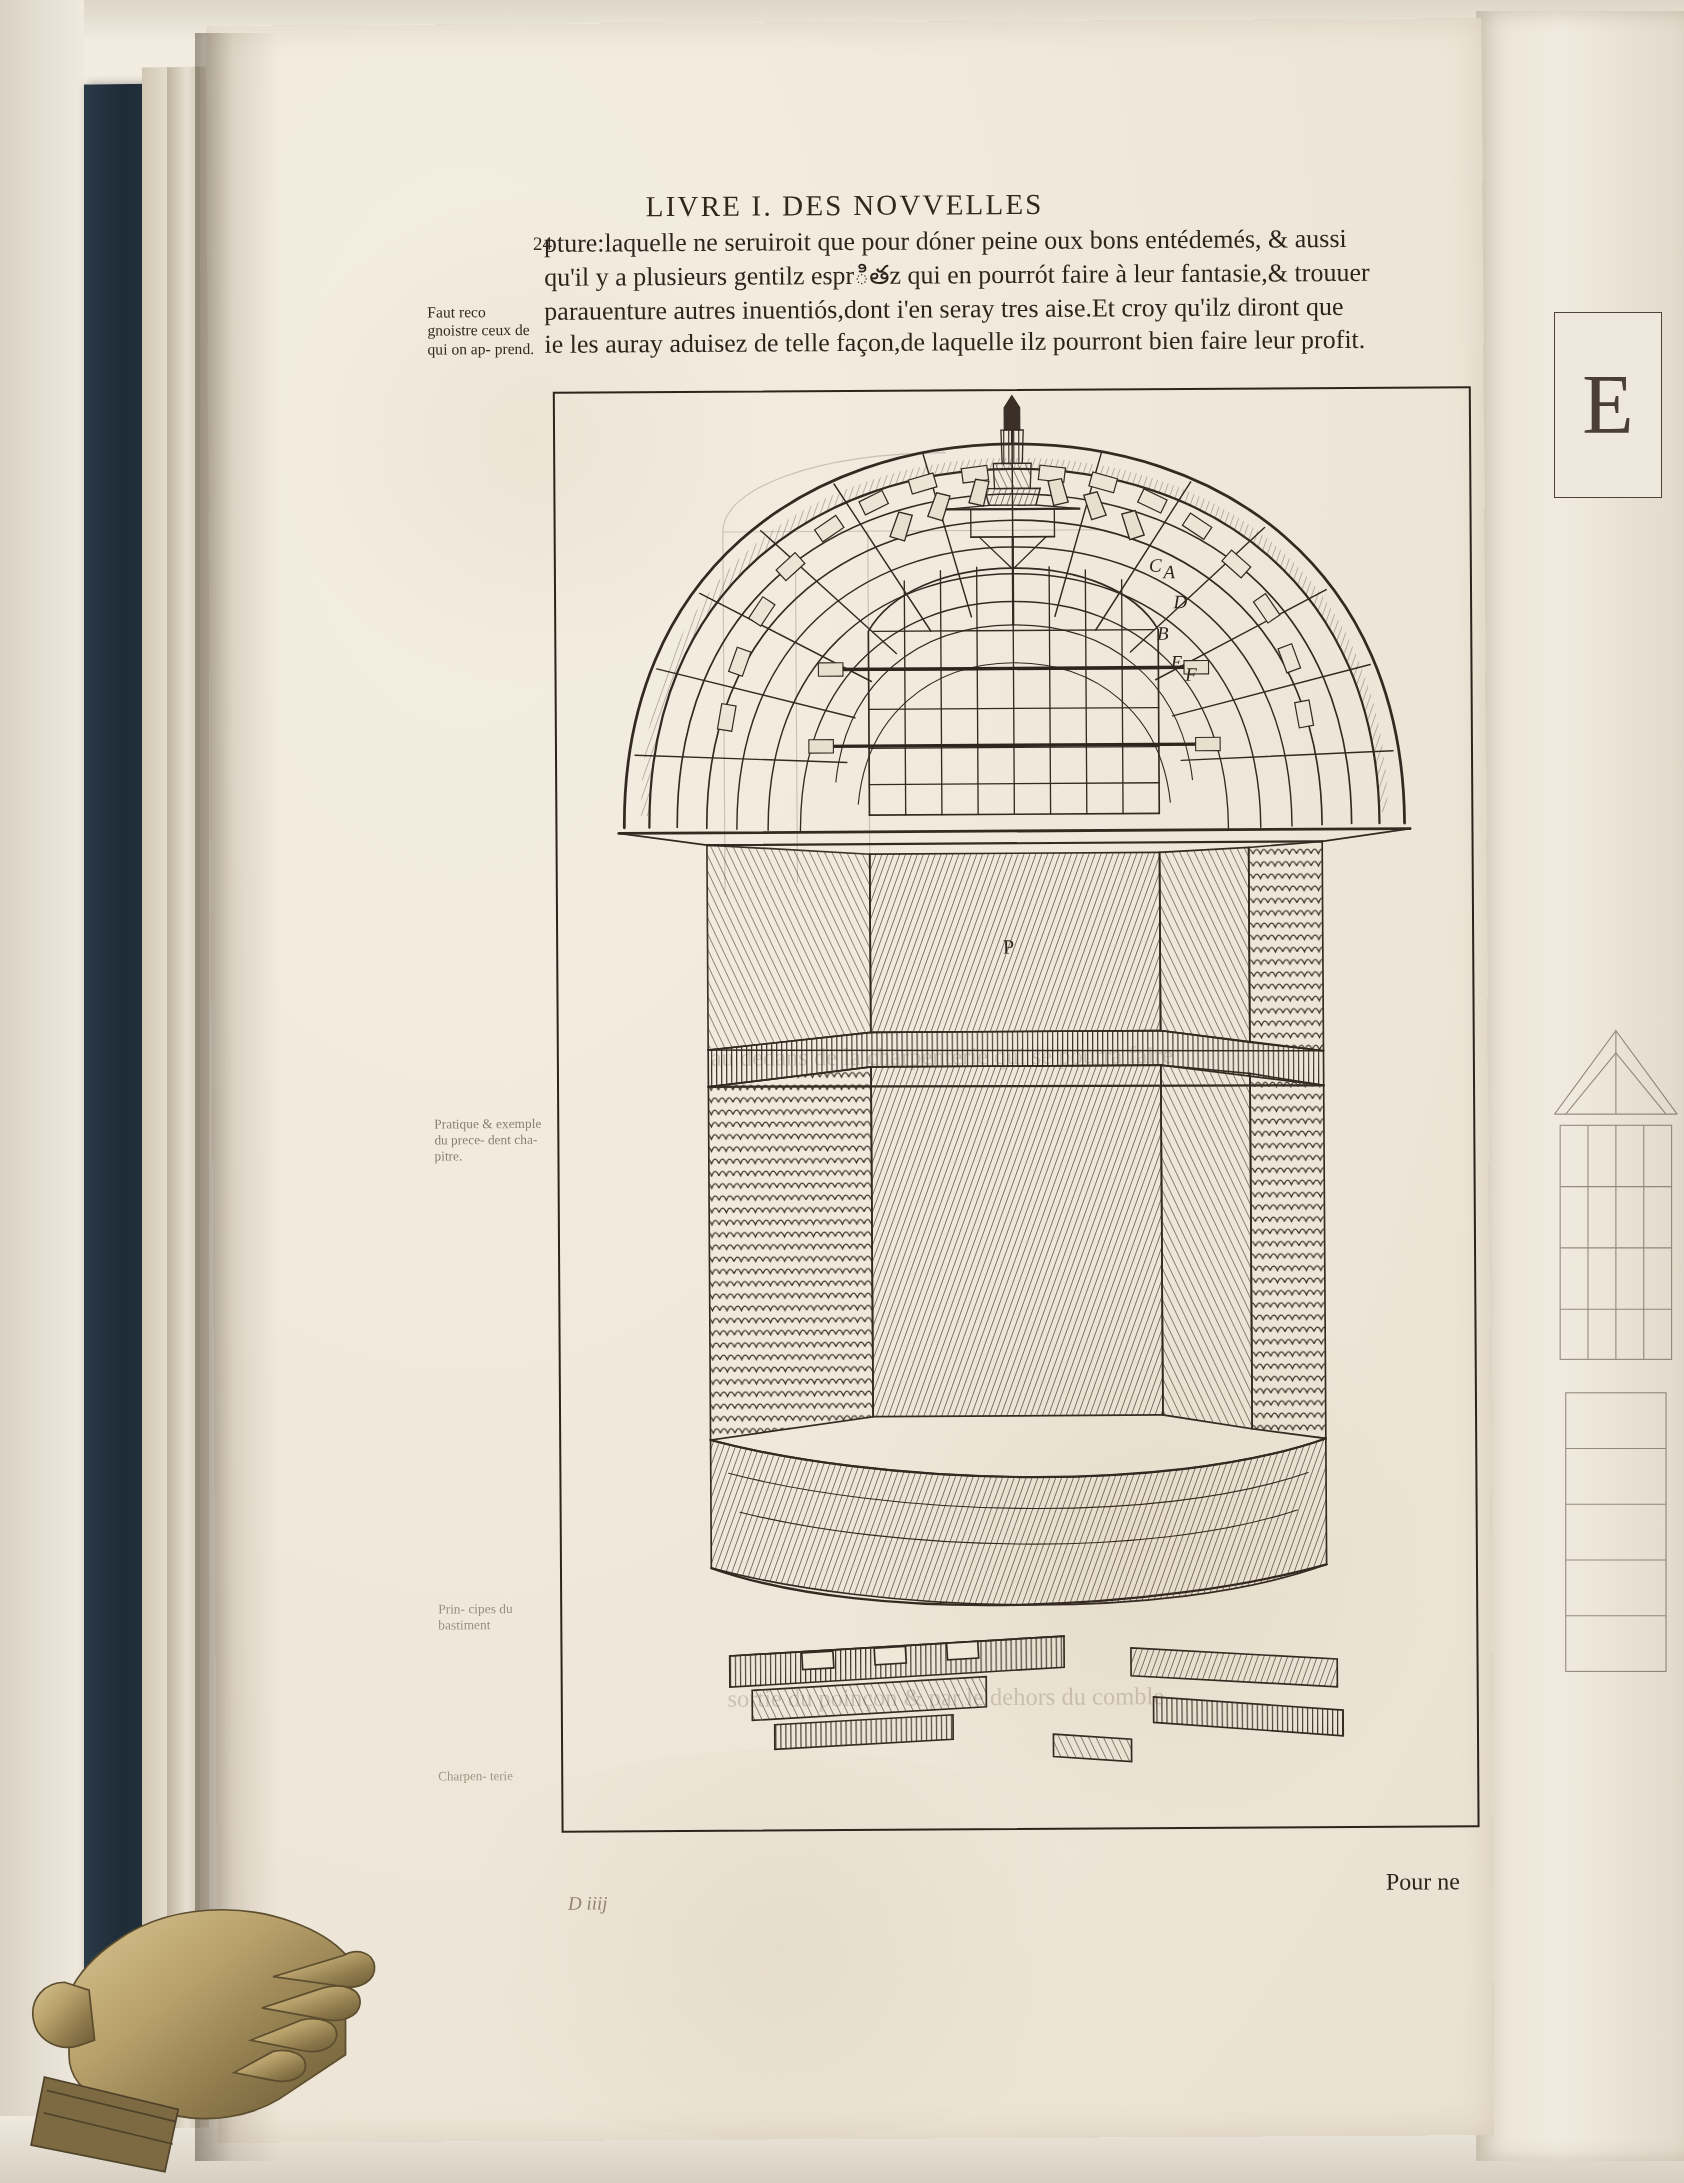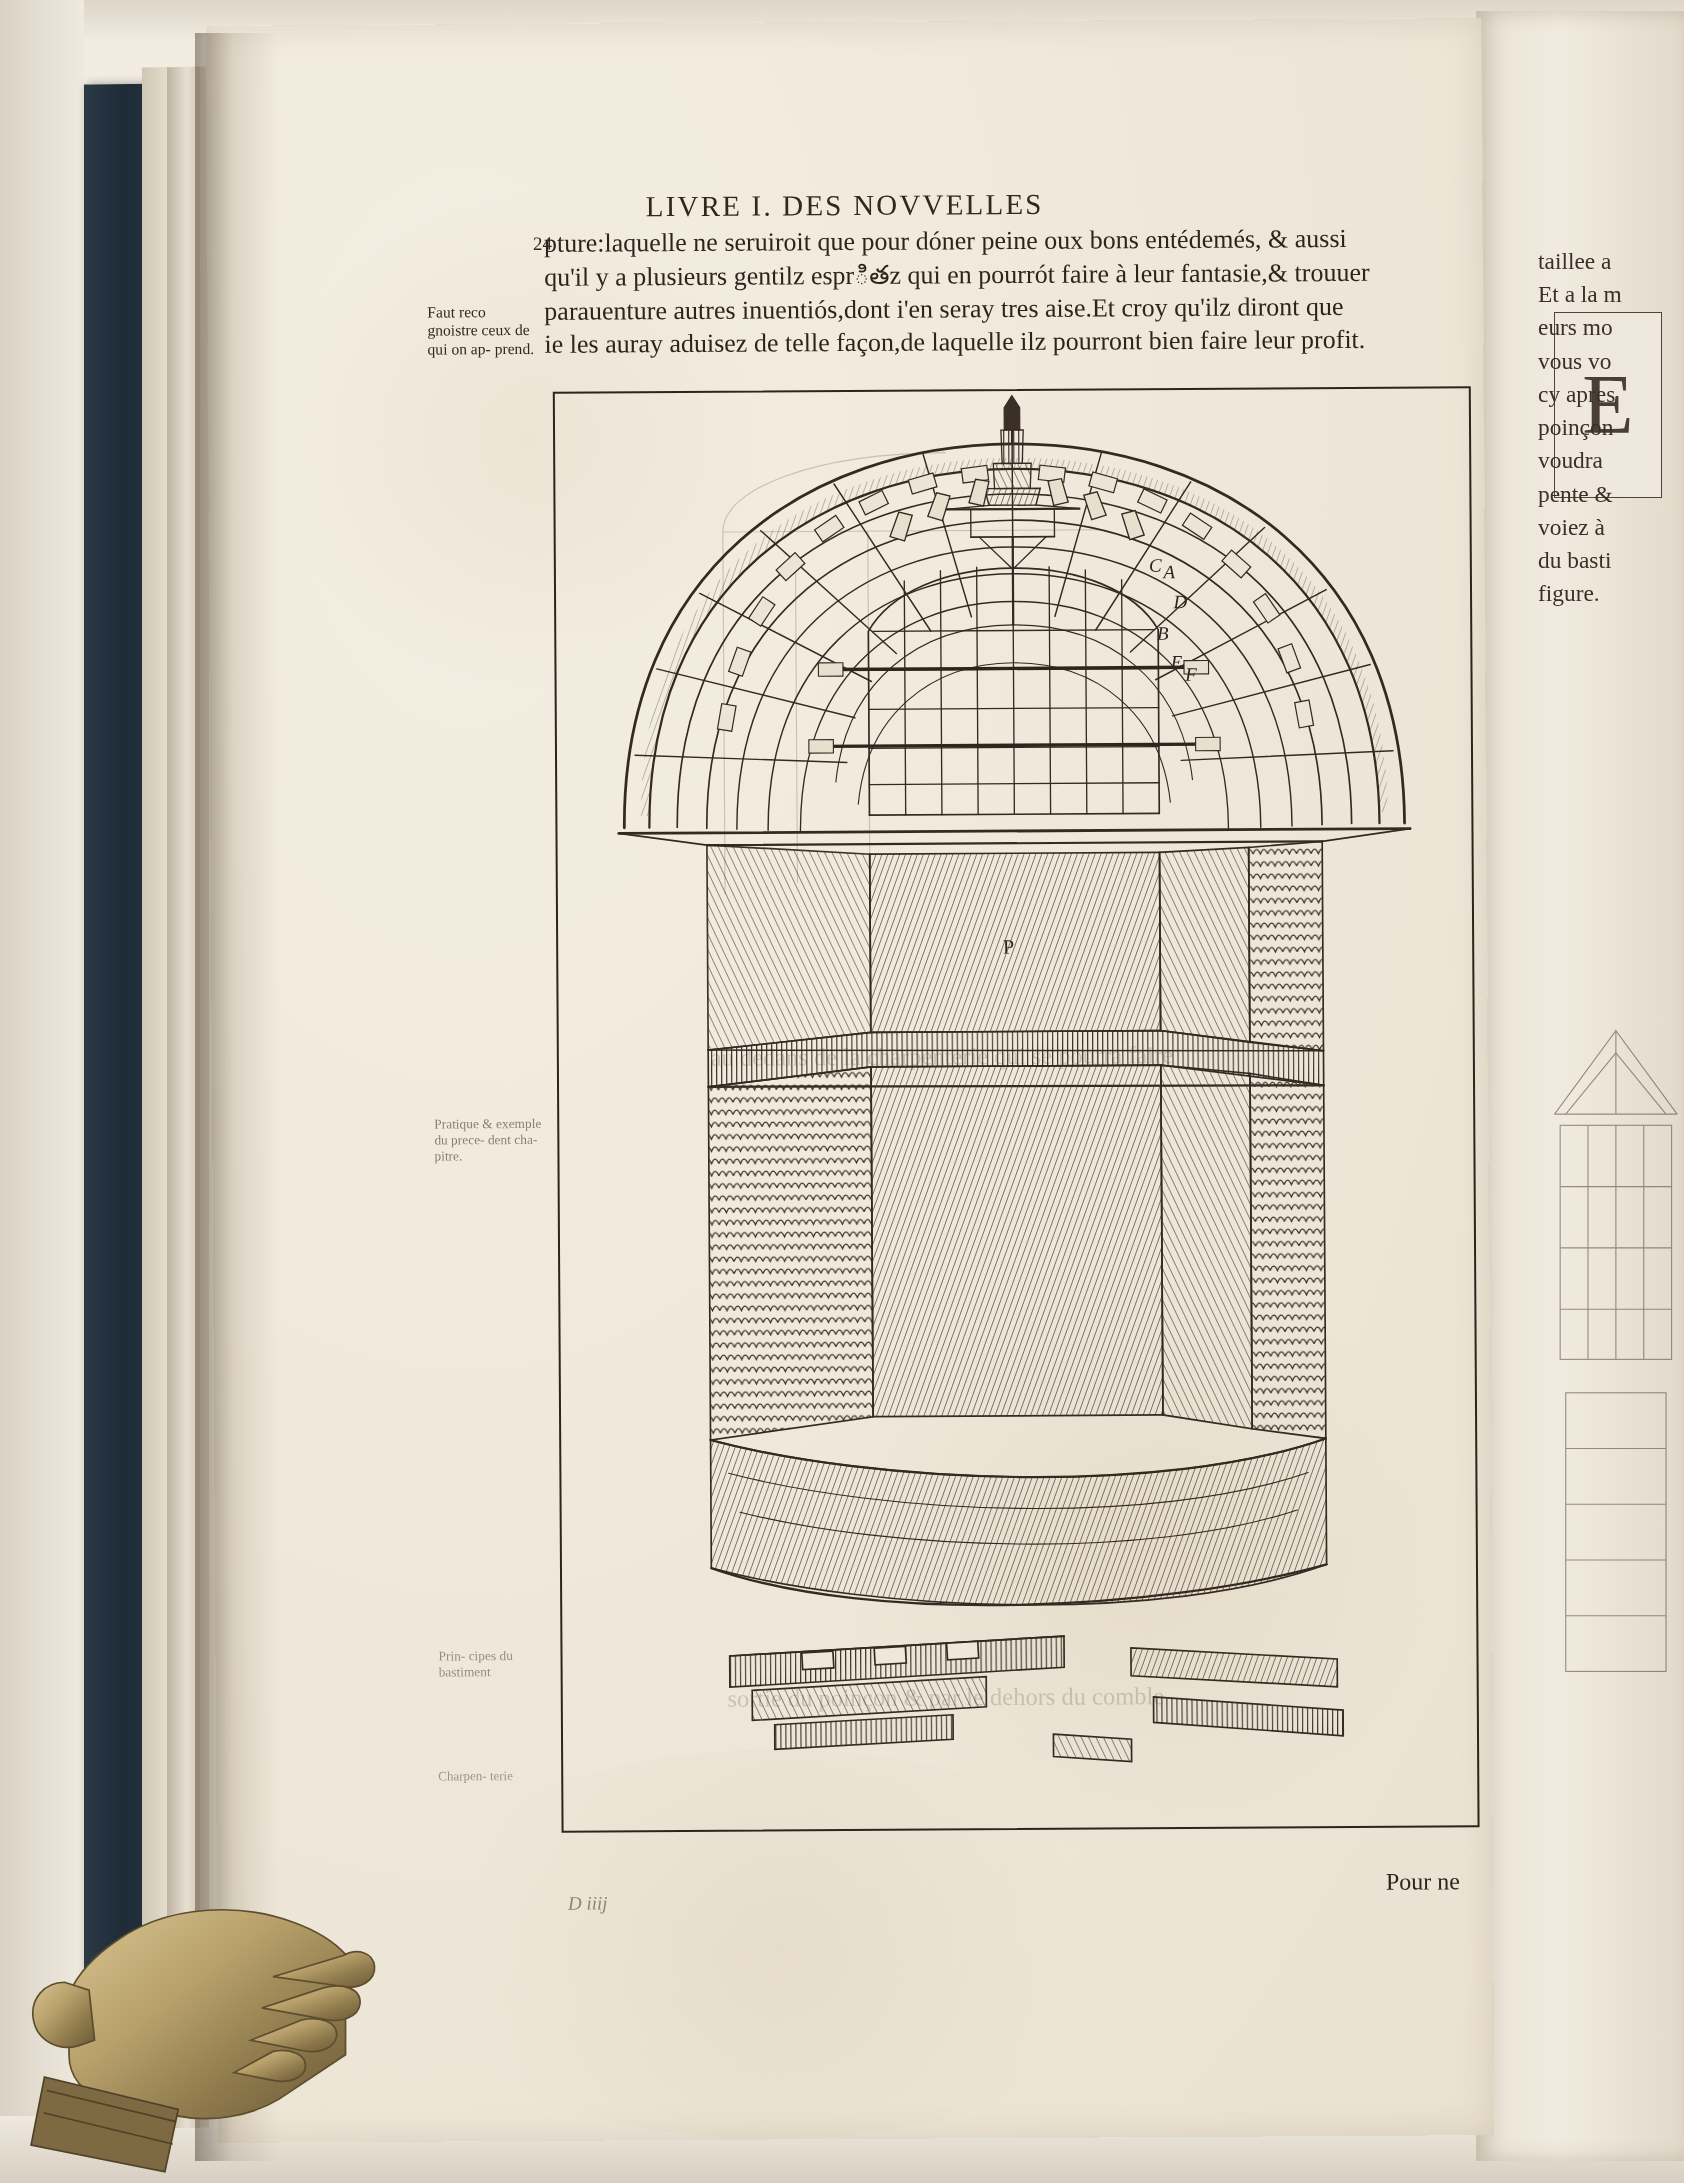--- a/index.html
+++ b/index.html
@@ -179,21 +179,21 @@
   
   .marginal {
     position: absolute;
     color: #33281e;
     font-size: 15.6px;
     line-height: 1.18;
     width: 111px;
   }
   .marg-1 { left: 220px; top: 279px; }
   .marg-2 { left: 222px; top: 1092px; color: #6a5c49; font-size: 13.4px; opacity: .75; }
-  .marg-3 { left: 223px; top: 1577px; color: #6a5c49; font-size: 13.4px; opacity: .65; margin-top: 47px; }
+  .marg-3 { left: 223px; top: 1577px; color: #6a5c49; font-size: 13.4px; opacity: .65; }
   .marg-4 { left: 222px; top: 1744px; color: #6a5c49; font-size: 13px; opacity: .6; }
 
   
   .ghost {
     position: absolute;
     color: rgba(80,66,48,0.22);
     font-size: 24.5px;
     line-height: 1.32;
     width: 836px;
     text-align: center;
@@ -256,33 +256,20 @@
 <body>
 
 <div id="photo">
   <div class="backdrop"></div>
   <div class="edge-top"></div>
   <div class="edge-left"></div>
   <div class="edge-bottom"></div>
 
   <div class="right-page"></div>
   <div class="drop-cap-box">E</div>
-  <div class="right-page-inner">
-    <div>taillee a</div>
-    <div>Et a la m</div>
-    <div>eurs mo</div>
-    <div>vous vo</div>
-    <div>cy apres</div>
-    <div>poinçon</div>
-    <div>voudra</div>
-    <div>pente &amp;</div>
-    <div>voiez à</div>
-    <div>du basti</div>
-    <div>figure.</div>
-  </div>
   <svg class="right-fig" viewBox="0 0 244 1450">
     <g stroke="#4b4035" fill="none" stroke-width="2">
       <path d="M10 300 L120 150 L230 300"></path>
       <path d="M10 300 L230 300"></path>
       <path d="M30 300 L120 190 L210 300"></path>
       <path d="M120 150 L120 300"></path>
       <rect x="20" y="320" width="200" height="420"></rect>
       <path d="M20 430 L220 430 M20 540 L220 540 M20 650 L220 650"></path>
       <path d="M70 320 L70 740 M120 320 L120 740 M170 320 L170 740"></path>
       <rect x="30" y="800" width="180" height="500"></rect>

